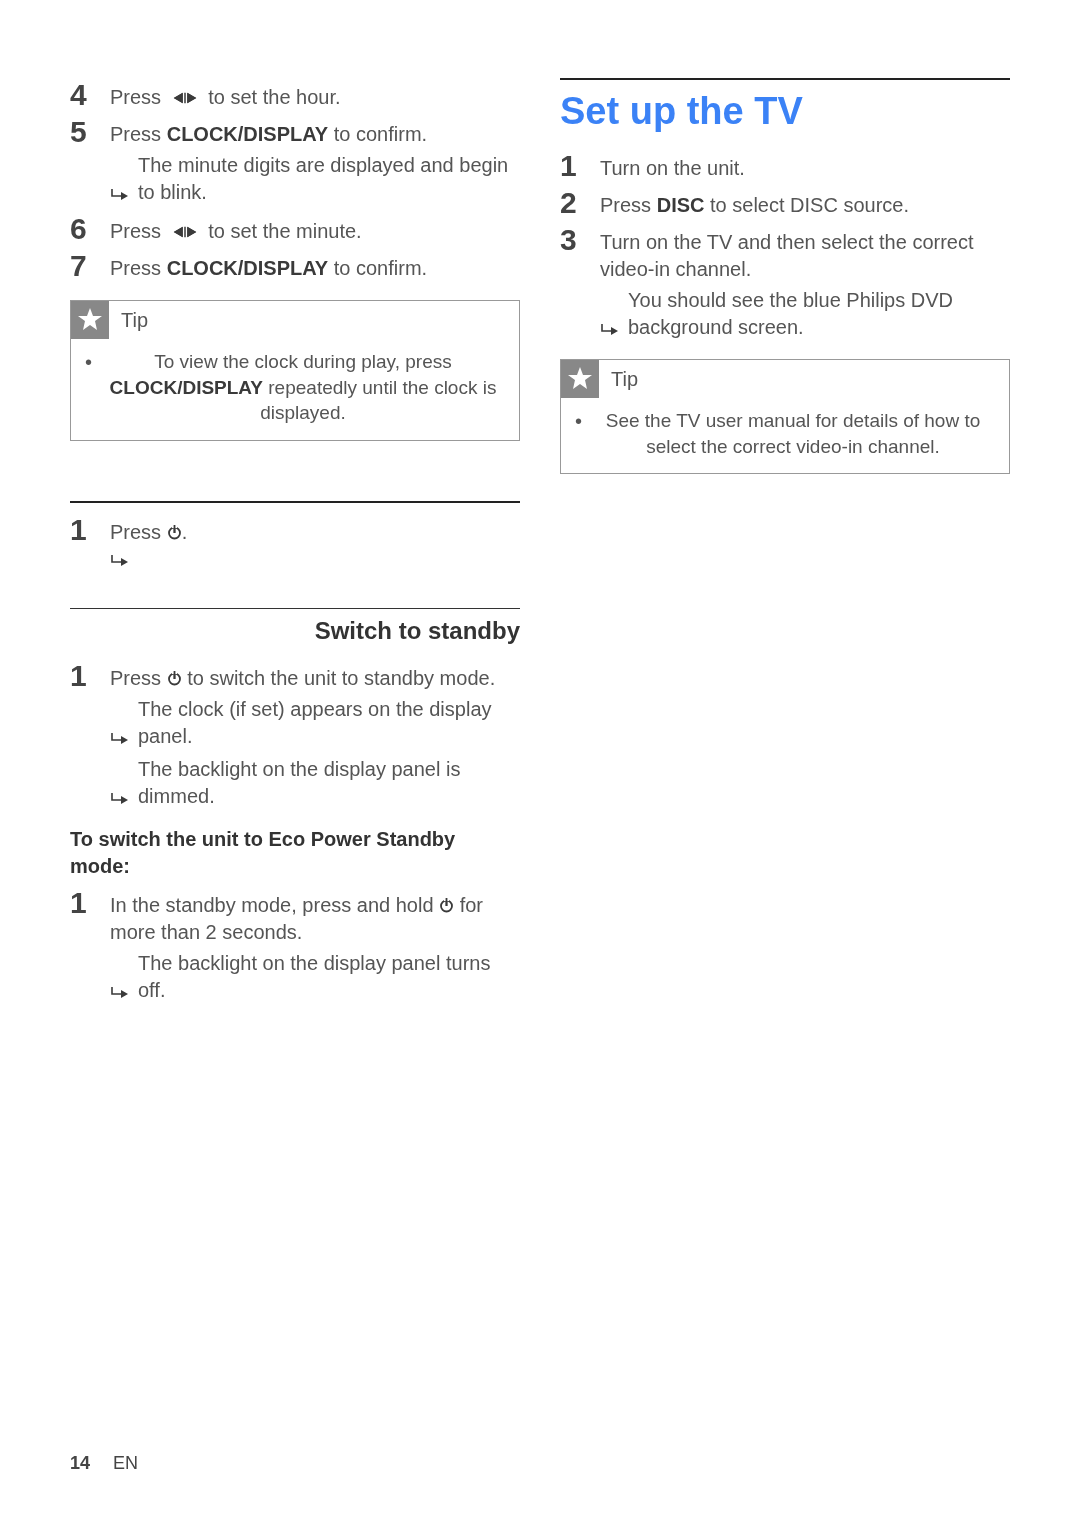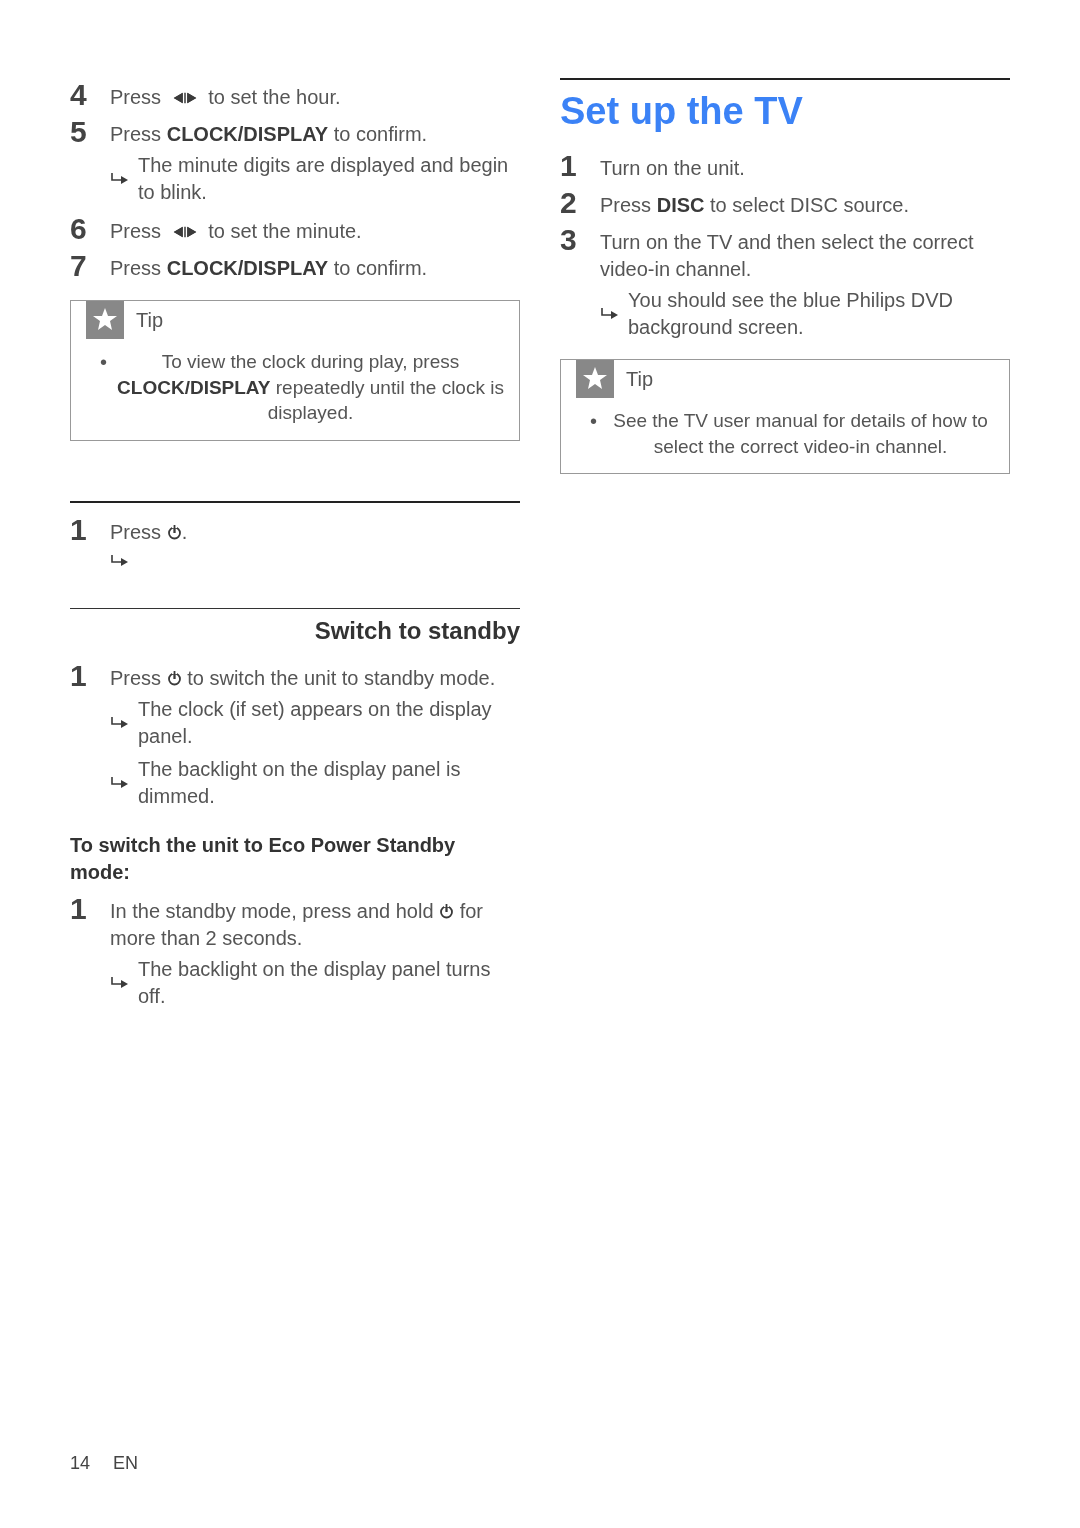--- a/index.html
+++ b/index.html
@@ -36,40 +36,39 @@
   .step-body {
     flex: 1;
     font-size: 20px;
     line-height: 1.35;
     color: #555;
     padding-top: 6px;
   }
   .step-body .bold { font-weight: 700; color: #3a3a3a; }
   .sub-row {
     display: flex;
-    align-items: center;
+    align-items: flex-end;
     padding-left: 40px;
     margin-top: 4px;
     margin-bottom: 6px;
   }
   .sub-arrow-wrap {
     width: 28px;
     flex-shrink: 0;
     padding-top: 4px;
   }
   .sub-body {
     flex: 1;
     font-size: 20px;
     line-height: 1.35;
     color: #555;
   }
   .tipbox {
     border: 1px solid #999;
     margin-top: 18px;
-    padding-left: 15px;
   }
   .tip-head {
     display: flex;
     align-items: center;
   }
   .tip-icon-sq {
     width: 38px;
     height: 38px;
     background: #888;
     display: flex;
@@ -129,31 +128,31 @@
     font-weight: 600;
     color: #333;
     margin-bottom: 14px;
     text-align: right;
   }
   .para-bold {
     font-size: 20px;
     font-weight: 600;
     color: #333;
     line-height: 1.35;
-    margin-top: 22px;
+    margin-top: 16px;
     margin-bottom: 6px;
   }
   .footer {
     position: absolute;
     left: 70px;
     bottom: 54px;
     font-size: 18px;
     color: #444;
   }
-  .footer .pn { margin-right: 18px; }
+  .footer .pn { margin-right: 18px; font-weight: bold; }
   .footer .lang { font-weight: 400; }
   
   .ico-seek svg { width: 36px; height: 14px; vertical-align: -1px; }
   .ico-power svg { width: 15px; height: 15px; vertical-align: -1px; }
   .ico-sub svg { width: 18px; height: 14px; }
   .ico-star svg { width: 26px; height: 26px; }
 </style>
 </head>
 <body>
 

